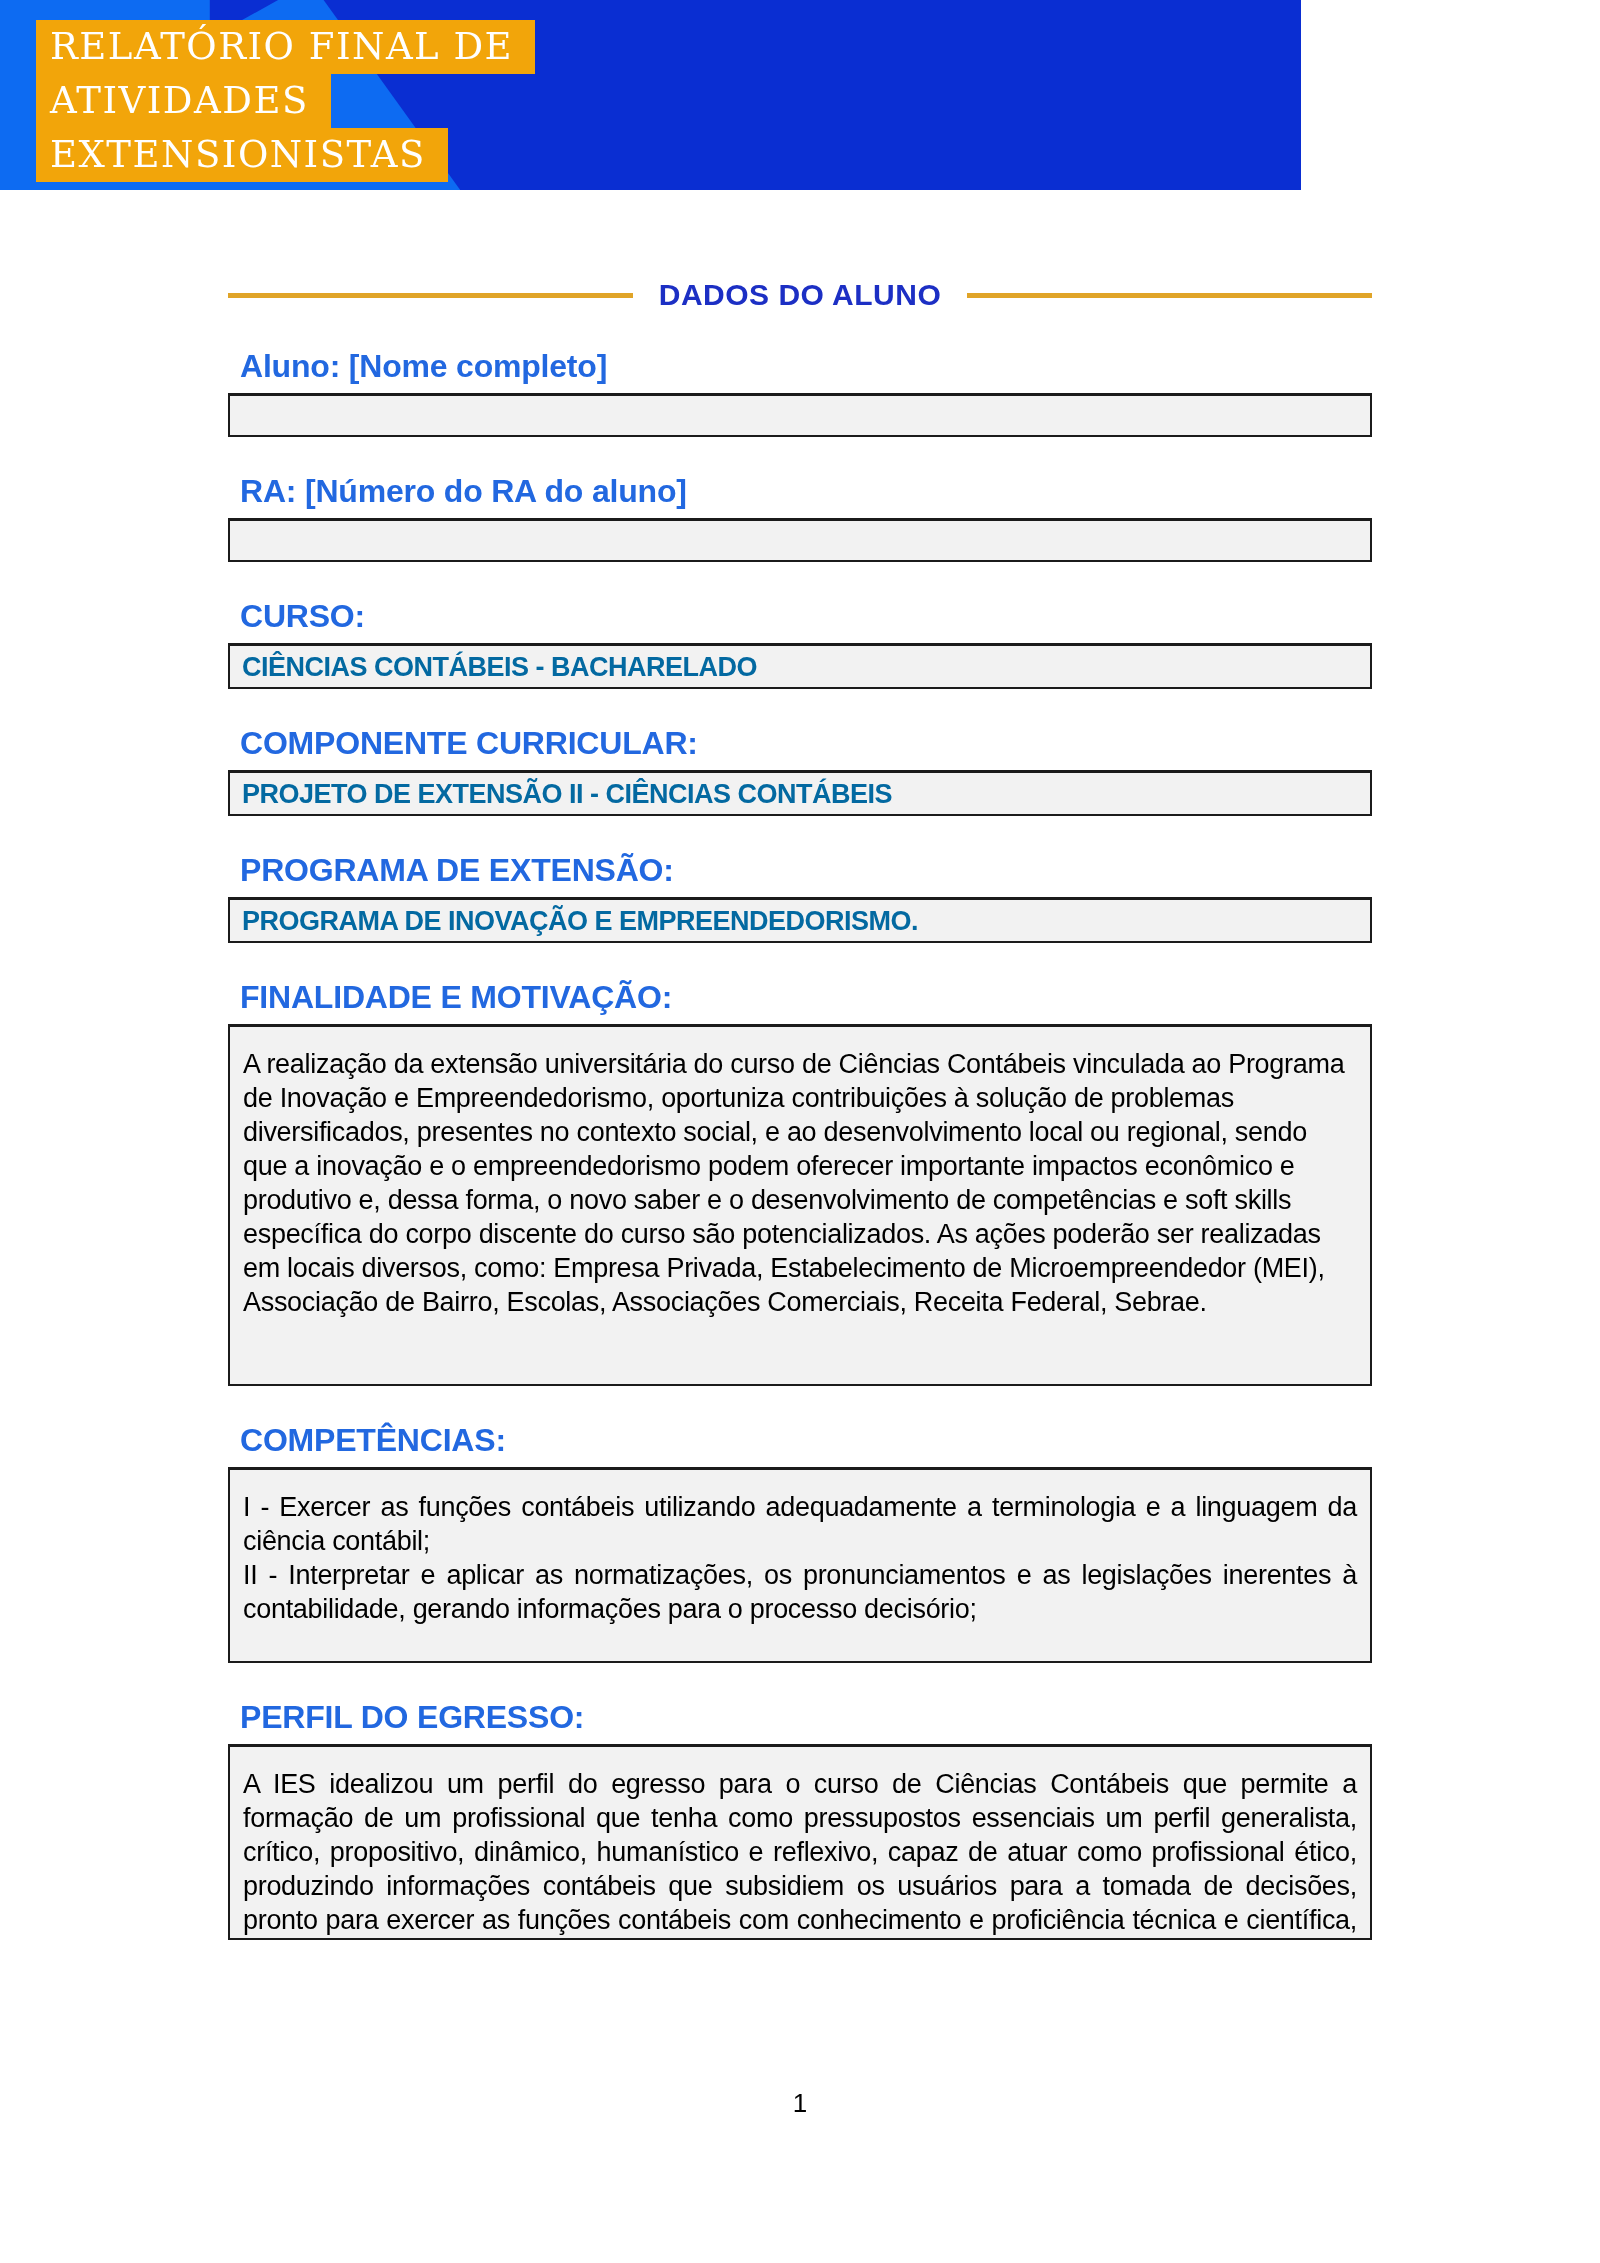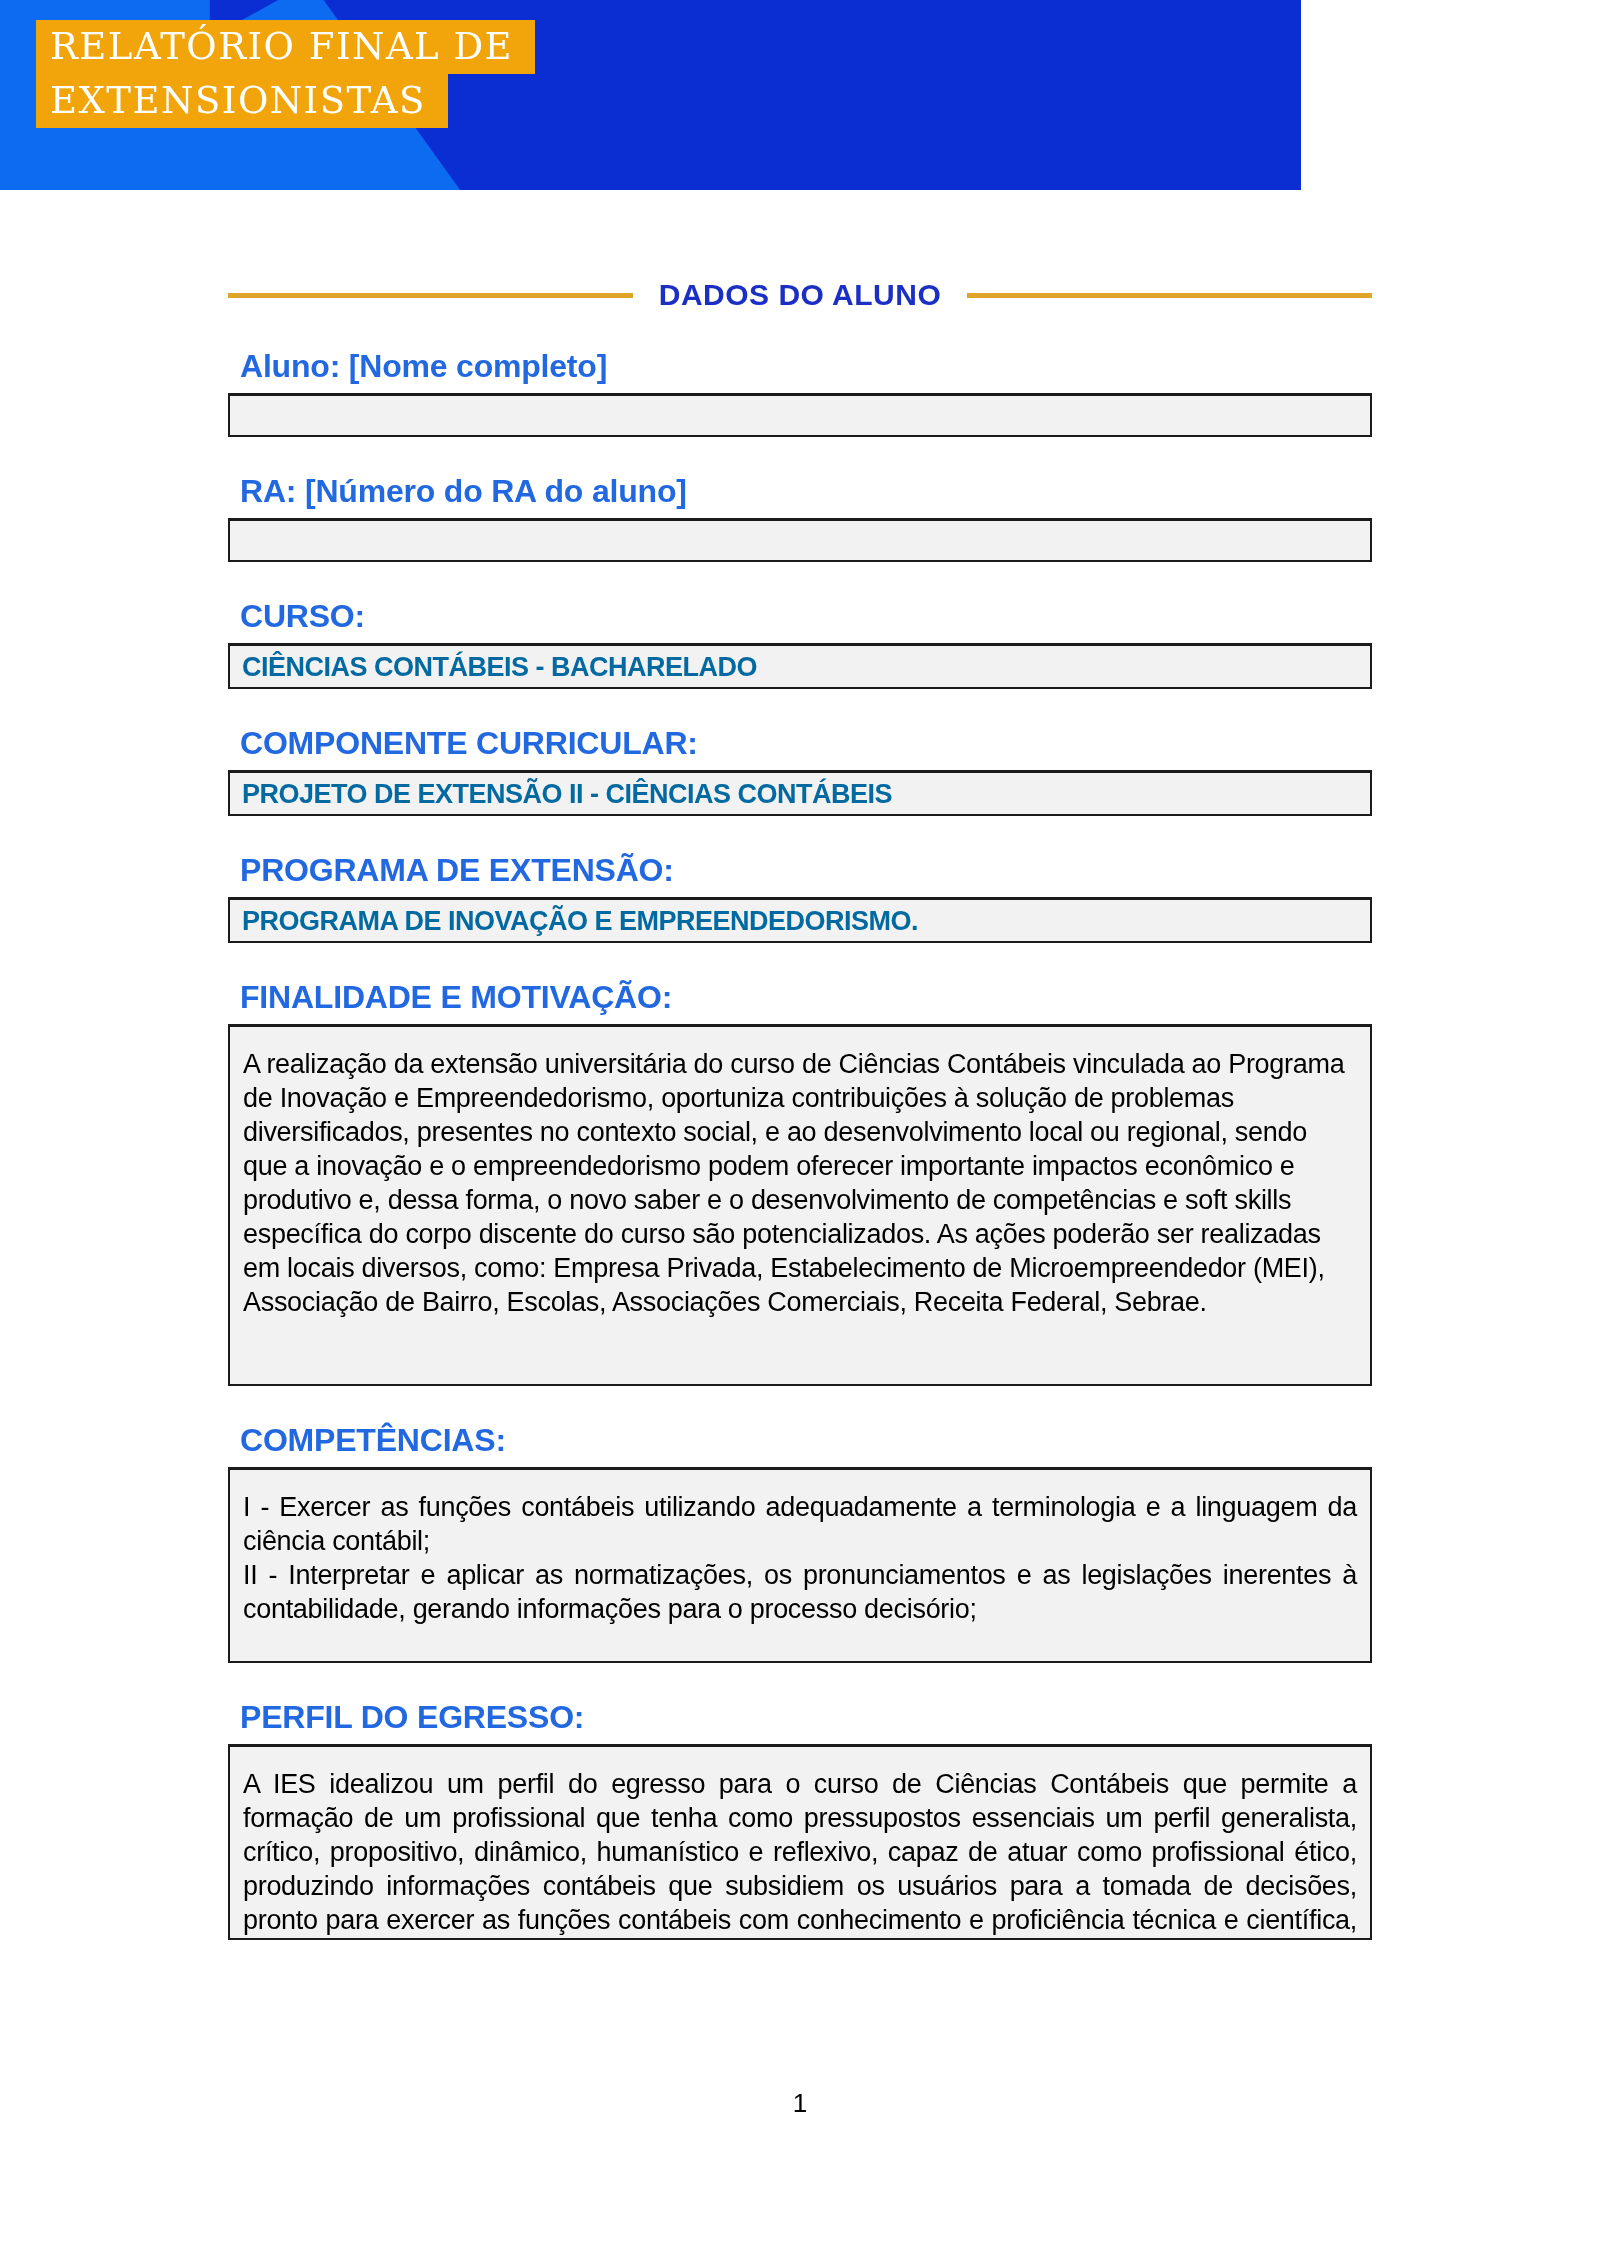--- a/index.html
+++ b/index.html
@@ -101,20 +101,21 @@
 
 <div class="page">
 
   <header class="banner">
     <svg class="banner-deco" viewBox="0 0 1600 190" preserveAspectRatio="none" aria-hidden="true">
       <polygon points="398,0 1600,0 1600,190 566,190" fill="#0A2ED2"></polygon>
       <polygon points="258,0 342,0 258,38" fill="#0A2ED2"></polygon>
     </svg>
     <div class="banner-title">
       <span class="bt-line">RELATÓRIO FINAL DE</span>
+      <span class="bt-line">ATIVIDADES</span>
       <span class="bt-line">EXTENSIONISTAS</span>
     </div>
   </header>
 
   <main class="content">
 
     <div class="section-heading">
       <span class="rule"></span>
       <h1 class="section-title">DADOS DO ALUNO</h1>
       <span class="rule"></span>

